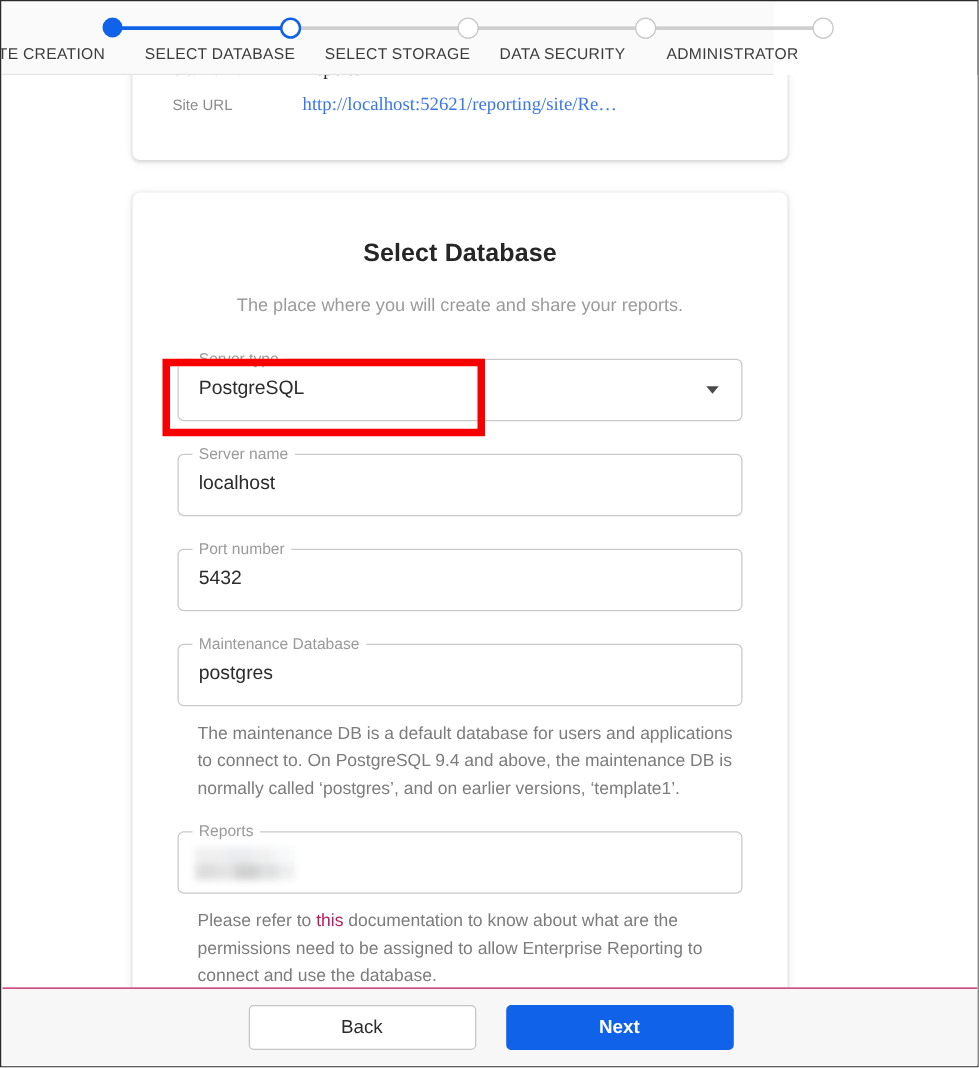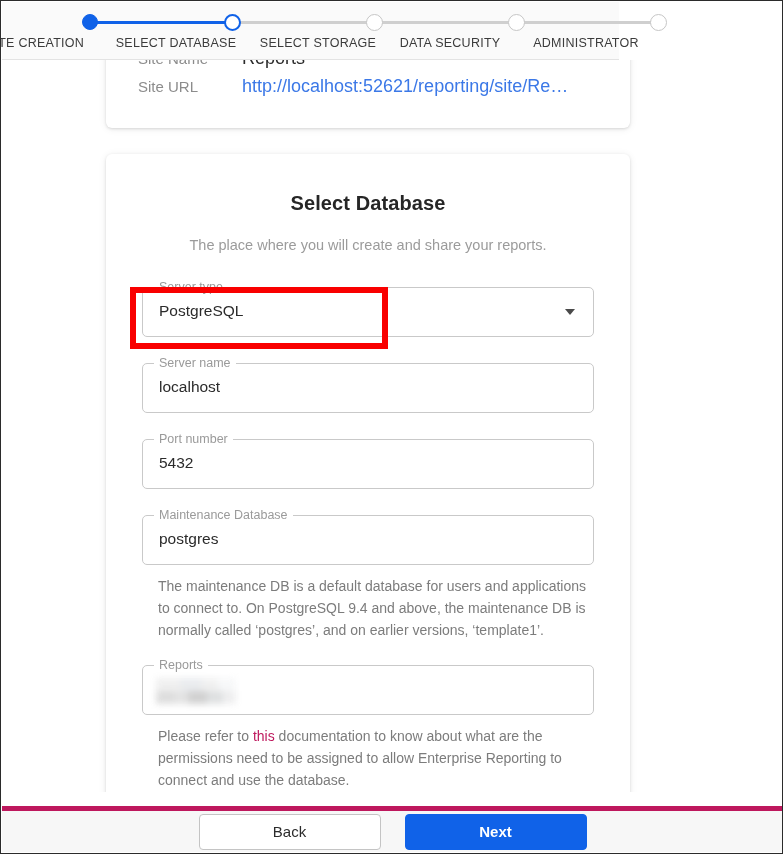--- a/index.html
+++ b/index.html
@@ -129,26 +129,27 @@
   }
   .summary-row {
     display: flex;
     align-items: baseline;
     padding: 0 24px 0 32px;
     height: 28px;
   }
   .summary-key {
     width: 104px;
     flex: 0 0 104px;
+    font-size: 12px;
+    color: #8c8c8c;
+  }
+  .summary-val {
     font-size: 15px;
-    color: #8c8c8c;
-  }
-  .summary-val {
-    font-size: 18px;
     color: #2b2b2b;
+    font-family: Liberation Serif, serif;
   }
   .summary-val.link {
     color: #3b78e7;
   }
 
   
   .db-card {
     position: absolute;
     left: 104px;
     top: 94px;
@@ -253,23 +254,23 @@
     z-index: 40;
     pointer-events: none;
   }
 
   
   .footer-bar {
     position: absolute;
     left: 1px;
     bottom: 1px;
     width: 781px;
-    height: 46px;
+    height: 62px;
     background: #f7f7f7;
-    border-top: 5px solid #be185d;
+    border-top: 1px solid #be185d;
     box-sizing: border-box;
     display: flex;
     align-items: center;
     justify-content: center;
     gap: 24px;
   }
   .btn {
     font-family: "Liberation Sans", sans-serif;
     font-size: 15px;
     border-radius: 4px;

